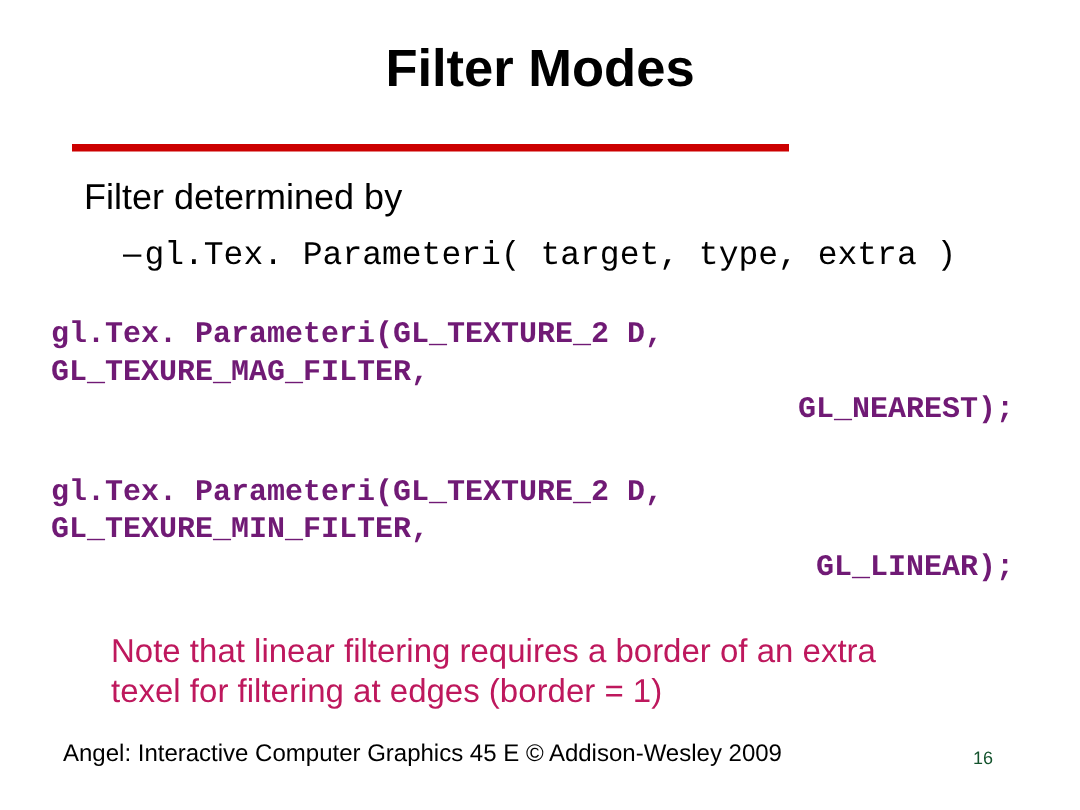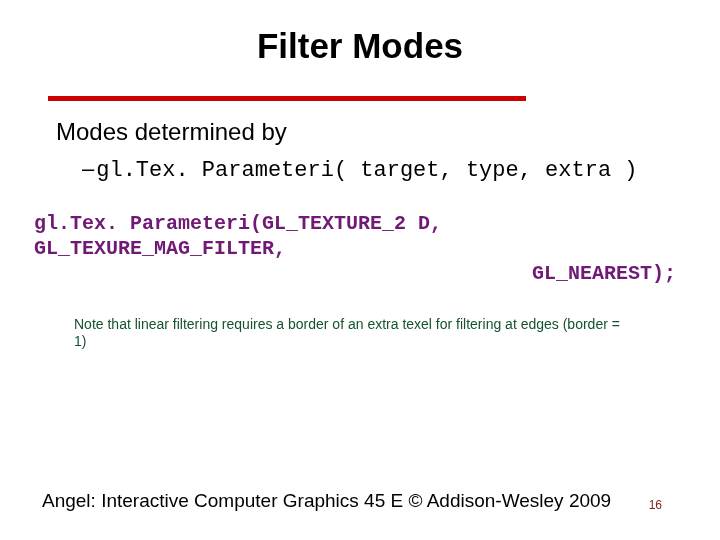--- a/index.html
+++ b/index.html
@@ -64,65 +64,69 @@
     color: #701a75;
     line-height: 1.25;
     margin-left: -22px;
     margin-bottom: 30px;
   }
   .code-indent {
     margin-left: 128px;
     text-align: right;
   }
   .note {
-    font-size: 14px;
-    color: #14532d;
+    font-size: 22px;
+    color: #be185d;
     line-height: 1.22;
     margin-left: 18px;
     margin-top: 20px;
     width: 560px;
   }
   .footer-left {
     position: absolute;
     left: 42px;
     bottom: 28px;
-    font-size: 19px;
+    font-size: 16px;
     color: #000;
   }
   .footer-right {
     position: absolute;
     right: 58px;
     bottom: 28px;
     font-size: 12px;
-    color: #7f1d1d;
+    color: #14532d;
     margin-left: 16px;
   }
 </style>
 </head>
 <body>
 
 <div class="slide">
 
   <div class="title">Filter Modes</div>
 
   <div class="rule"></div>
 
   <div class="body">
 
-    <div class="line-heading">Modes determined by</div>
+    <div class="line-heading">Filter determined by</div>
 
     <div class="sub">
       <span class="dash">–</span><span>gl.Tex. Parameteri( target, type, extra )</span>
     </div>
 
     <div class="code-block">
       <div>gl.Tex. Parameteri(GL_TEXTURE_2 D, GL_TEXURE_MAG_FILTER,</div>
       <div class="code-indent">GL_NEAREST);</div>
     </div>
 
+    <div class="code-block">
+      <div>gl.Tex. Parameteri(GL_TEXTURE_2 D, GL_TEXURE_MIN_FILTER,</div>
+      <div class="code-indent">GL_LINEAR);</div>
+    </div>
 
     <div class="note">Note that linear filtering requires a border of an extra texel for filtering at edges (border = 1)</div>
 
   </div>
 
   <div class="footer-left">Angel: Interactive Computer Graphics 45 E © Addison-Wesley 2009</div>
   <div class="footer-right">16</div>
 
 </div>
 

